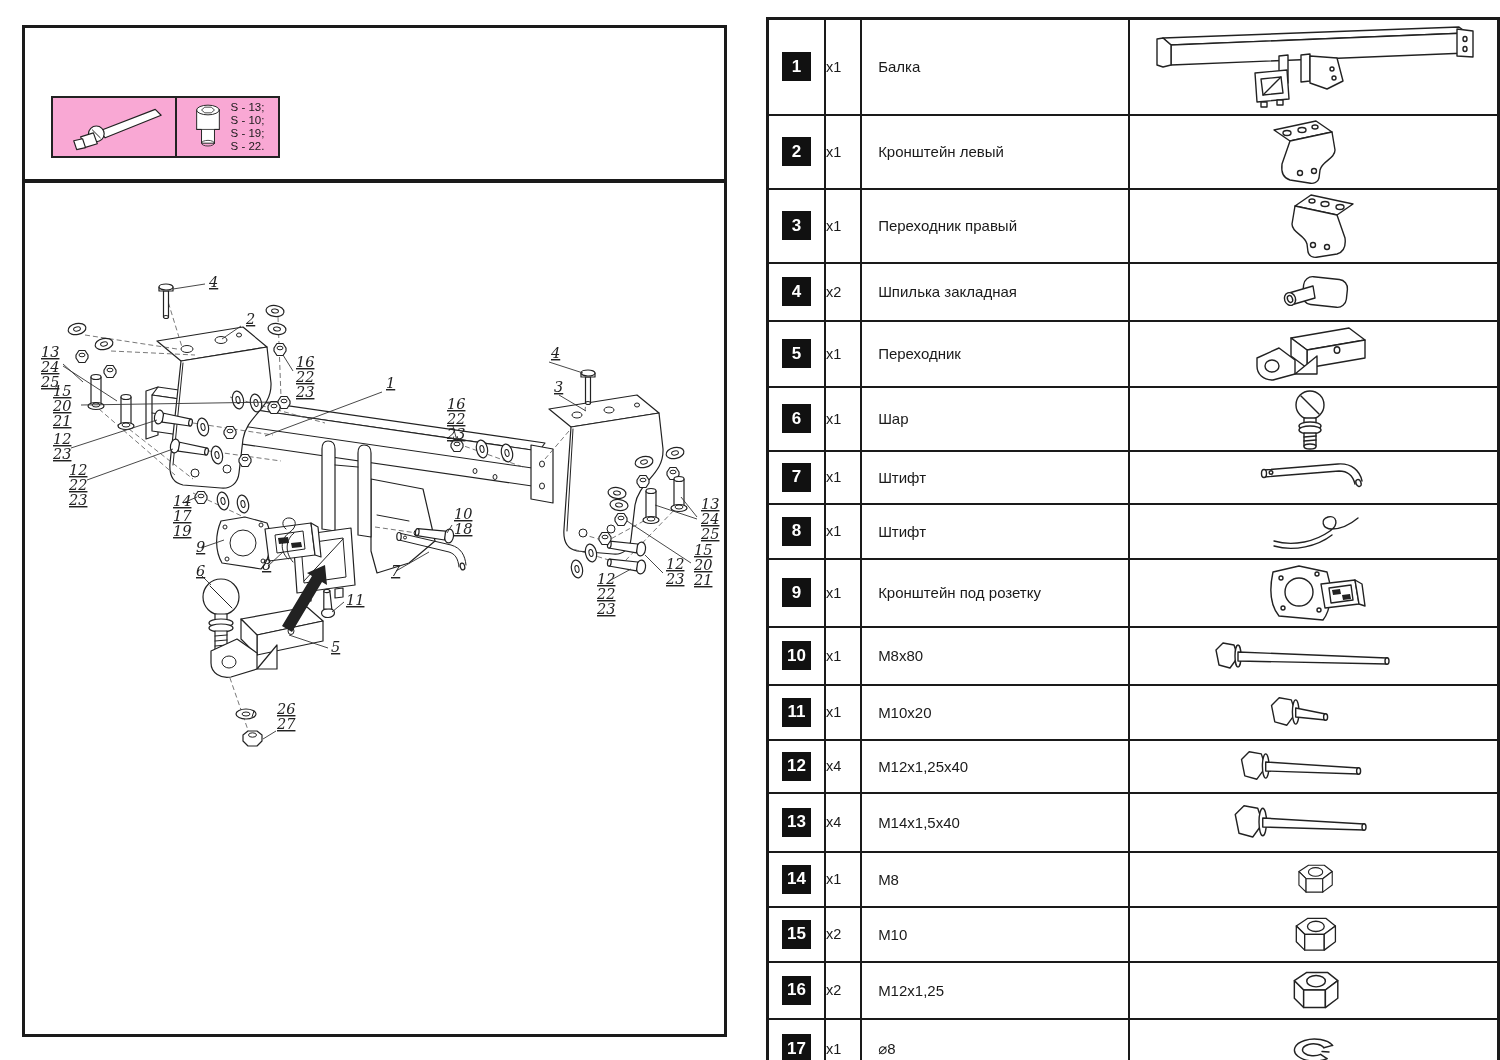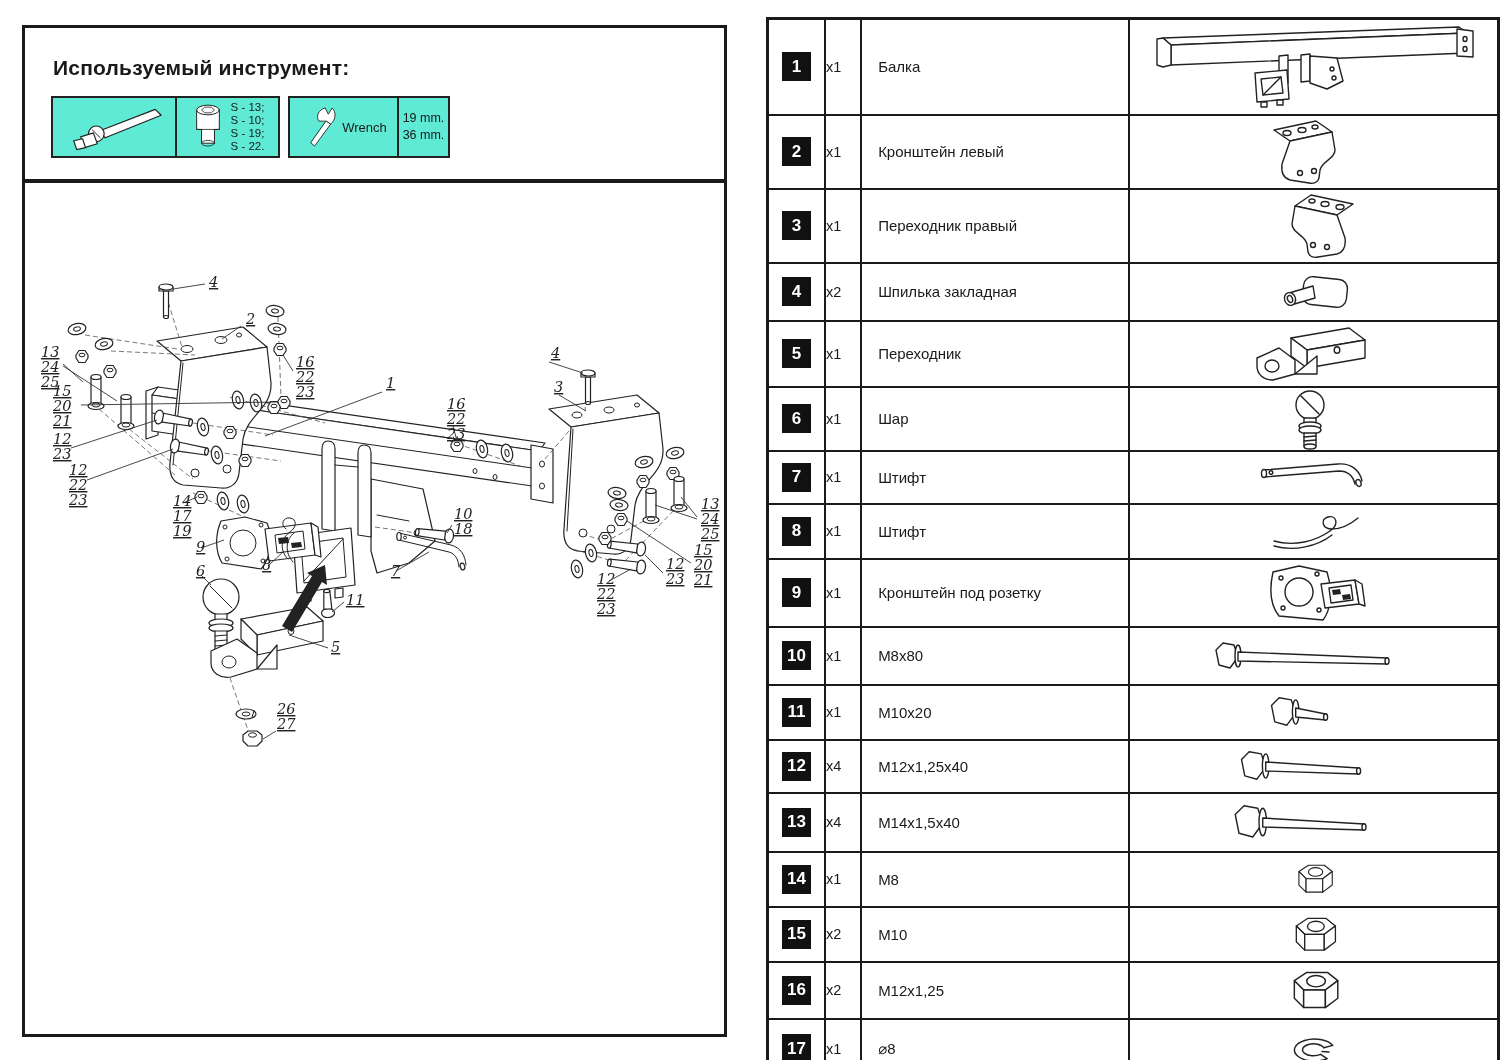--- a/index.html
+++ b/index.html
@@ -3,21 +3,21 @@
 <meta charset="utf-8">
 <style>
   html,body{margin:0;padding:0;background:#fff;}
   .page{position:relative;width:1500px;height:1060px;background:#fff;overflow:hidden;
         font-family:"Liberation Sans",sans-serif;color:#1a1a1a;}
   
   .left-panel{position:absolute;left:22px;top:25px;width:699px;height:1006px;
               border:3px solid #1a1a1a;background:#fff;}
   .tools-section{position:relative;width:100%;height:155px;border-bottom:4px solid #1a1a1a;box-sizing:border-box;}
   .tools-title{position:absolute;left:28px;top:28px;font-size:21px;font-weight:bold;letter-spacing:.2px;}
-  .tool-box{position:absolute;top:68px;height:58px;border:2px solid #222;display:flex;background:#5eead4;}
+  .tool-box{position:absolute;top:68px;height:58px;border:2px solid #222;display:flex;background:#f9a8d4;}
   .tool-box .cell{display:flex;align-items:center;justify-content:center;height:100%;box-sizing:border-box;}
   .tool-box .cell + .cell{border-left:2px solid #222;}
   .sizes-list{font-size:11.5px;line-height:13px;text-align:left;}
   .wrench-label{font-size:13px;margin-left:4px;}
   .wrench-sizes{font-size:12.5px;line-height:17px;text-align:left;}
   .diagram-section{position:relative;width:100%;height:847px;}
   .diagram-section svg{display:block;width:100%;height:100%;}
   
   .part{stroke:#222;stroke-width:1.2;stroke-linejoin:round;stroke-linecap:round;fill:#fff;}
   .pline{stroke:#222;stroke-width:1;fill:none;stroke-linecap:round;}
@@ -39,21 +39,20 @@
          padding:0 2px;box-sizing:border-box;background:#111;color:#fff;font-weight:bold;font-size:17px;}
 </style>
 </head>
 <body>
 
 <div class="page">
 
   <div class="left-panel">
 
     <div class="tools-section">
-      <div class="tools-title">Используемый инструмент:</div>
 
       <div class="tool-box" style="left:26px;width:225px;">
         <div class="cell" style="width:122px;">
           <svg width="108" height="50" viewBox="0 0 110 50">
             <polygon class="part" points="40,29 97,7 103,13 46,36"></polygon>
             <circle class="part" cx="37" cy="32" r="8"></circle>
             <line class="pline" x1="33" y1="28" x2="41" y2="36"></line>
             <polygon class="part" points="21,35 34,31 38,42 25,46"></polygon>
             <polygon class="part" points="14,39 23,37 26,46 17,48"></polygon>
           </svg>
@@ -70,37 +69,20 @@
           </span>
           <span class="sizes-list" id="socket-sizes">
               <div>S - 13;</div>
               <div>S - 10;</div>
               <div>S - 19;</div>
               <div>S - 22.</div>
             </span>
         </div>
       </div>
 
-      <div class="tool-box" style="left:263px;width:158px;">
-        <div class="cell" style="width:107px;">
-          <span style="line-height:0;">
-            <svg width="38" height="48" viewBox="0 0 52 62">
-              <polygon class="part" points="15,53 20,57 42,27 36,23"></polygon>
-              <path class="part" d="M34,5 C26,7 21,16 26,23 L36,23 L42,27 C49,21 50,11 44,5 L39,13 Z"></path>
-            </svg>
-          </span>
-          <span class="wrench-label">Wrench</span>
-        </div>
-        <div class="cell" style="flex:1;">
-          <span class="wrench-sizes" id="wrench-sizes">
-              <div>19 mm.</div>
-              <div>36 mm.</div>
-            </span>
-        </div>
-      </div>
     </div>
 
     <div class="diagram-section">
       <svg id="diagram-svg" viewBox="0 0 699 847">
         <defs>
           <g id="washer">
               <ellipse class="part" rx="9" ry="5.5"></ellipse>
               <ellipse class="hole" rx="3.5" ry="2"></ellipse>
             </g>
           <g id="nutS">

